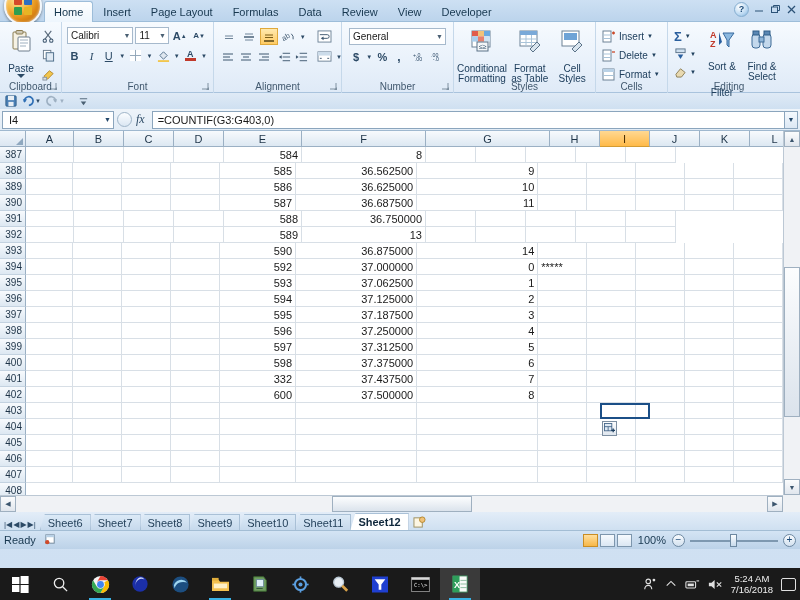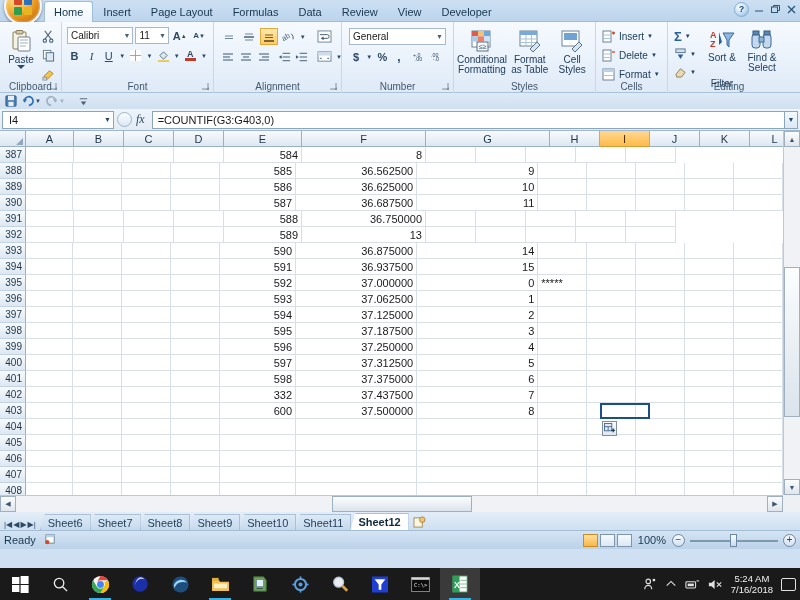--- a/index.html
+++ b/index.html
@@ -54,21 +54,21 @@
      background:linear-gradient(180deg,#f6fafe 0%,#eaf2fb 52%,#dfeaf7 100%);
      border-bottom:1px solid #a9c3dd; display:flex; }
   .grp { position:relative; height:71px; padding:2px 3px 0; border-right:1px solid #c5d8ea; }
   .grp-lbl { position:absolute; bottom:1px; left:0; right:0; text-align:center;
      font-size:10px; color:#41586e; }
   .grp-dlg { position:absolute; bottom:2px; right:3px; width:8px; height:8px; opacity:.65; }
   .grp-body { display:flex; height:56px; align-items:flex-start; padding-top:2px; }
 
   .bigbtn { width:46px; display:flex; flex-direction:column; align-items:center; justify-content:flex-start;
       padding-top:3px; font-size:10px; color:#20405e; }
-  .bigbtn .cap { margin-top:2px; text-align:center; line-height:10px; }
+  .bigbtn .cap { margin-top:11px; text-align:center; line-height:10px; }
   .smlcol { display:flex; flex-direction:column; gap:2px; padding-top:2px; }
   .smlbtn { display:flex; align-items:center; gap:3px; font-size:10px; color:#20405e;
       padding:1px 3px; height:16px; }
 
   .fontrow { display:flex; gap:2px; align-items:center; margin-bottom:3px; }
   .combo { background:#fff; border:1px solid #a6b9cc; height:17px; display:flex; align-items:center;
       padding:0 2px 0 3px; font-size:10px; color:#1a1a1a; justify-content:space-between; }
   .combo .arw { color:#4a6073; font-size:7px; padding-left:3px; }
   .ico { width:19px; height:17px; border:1px solid transparent; display:flex;
       align-items:center; justify-content:center; font-size:10px; color:#2c4a66; }
@@ -768,34 +768,20 @@
           <div class="cell num" style="width: 50px;"></div>
           <div class="cell num" style="width: 50px;"></div>
           <div class="cell num" style="width: 50px;"></div>
           <div class="cell num" style="width: 50px;"></div>
         </div>
         <div class="crow">
           <div class="cell num" style="width: 48px;"></div>
           <div class="cell num" style="width: 50px;"></div>
           <div class="cell num" style="width: 50px;"></div>
           <div class="cell num" style="width: 50px;"></div>
-          <div class="cell num" style="width: 78px;">591</div>
-          <div class="cell num" style="width: 124px;">36.937500</div>
-          <div class="cell num" style="width: 124px;">15</div>
-          <div class="cell lft" style="width: 50px;"></div>
-          <div class="cell num" style="width: 50px;"></div>
-          <div class="cell num" style="width: 50px;"></div>
-          <div class="cell num" style="width: 50px;"></div>
-          <div class="cell num" style="width: 50px;"></div>
-        </div>
-        <div class="crow">
-          <div class="cell num" style="width: 48px;"></div>
-          <div class="cell num" style="width: 50px;"></div>
-          <div class="cell num" style="width: 50px;"></div>
-          <div class="cell num" style="width: 50px;"></div>
           <div class="cell num" style="width: 78px;">592</div>
           <div class="cell num" style="width: 124px;">37.000000</div>
           <div class="cell num" style="width: 124px;">0</div>
           <div class="cell lft" style="width: 50px;">*****</div>
           <div class="cell num" style="width: 50px;"></div>
           <div class="cell num" style="width: 50px;"></div>
           <div class="cell num" style="width: 50px;"></div>
           <div class="cell num" style="width: 50px;"></div>
         </div>
         <div class="crow">

